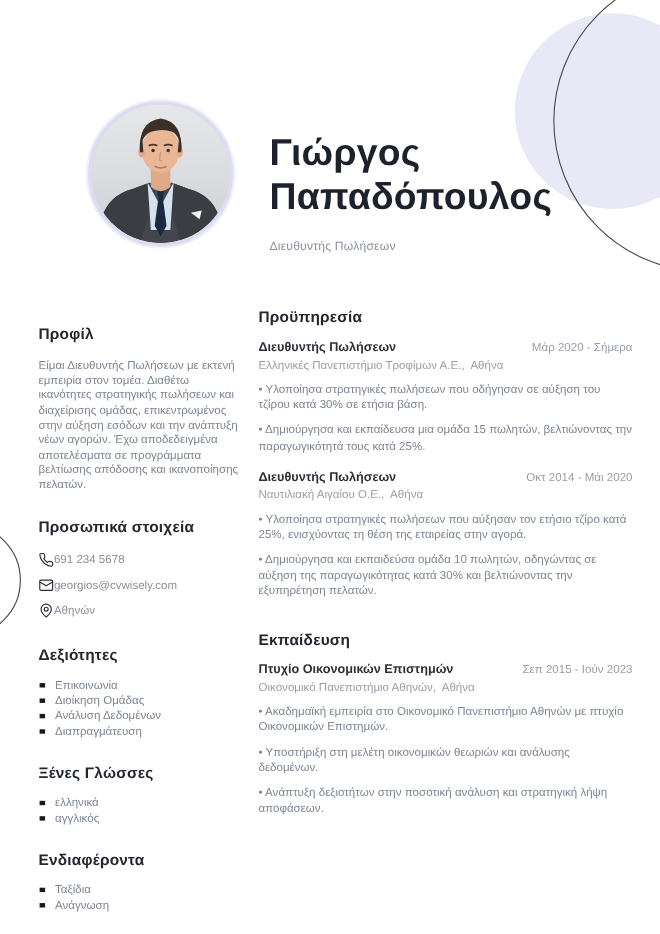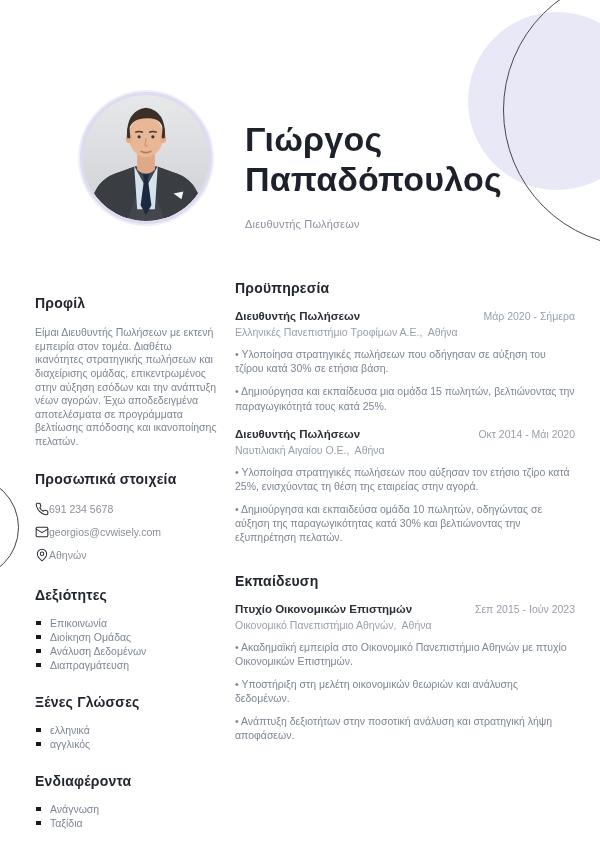--- a/index.html
+++ b/index.html
@@ -187,22 +187,22 @@
       <h2 class="section-heading">Ξένες Γλώσσες</h2>
       <ul class="square-list">
         <li>ελληνικά</li>
         <li>αγγλικός</li>
       </ul>
     </div>
 
     <div class="section">
       <h2 class="section-heading">Ενδιαφέροντα</h2>
       <ul class="square-list">
+        <li>Ταξίδια</li>
         <li>Ανάγνωση</li>
-        <li>Ταξίδια</li>
       </ul>
     </div>
 
   </div>
 
   <div class="col-right">
 
     <div>
       <h2 class="section-heading">Προϋπηρεσία</h2>
 

